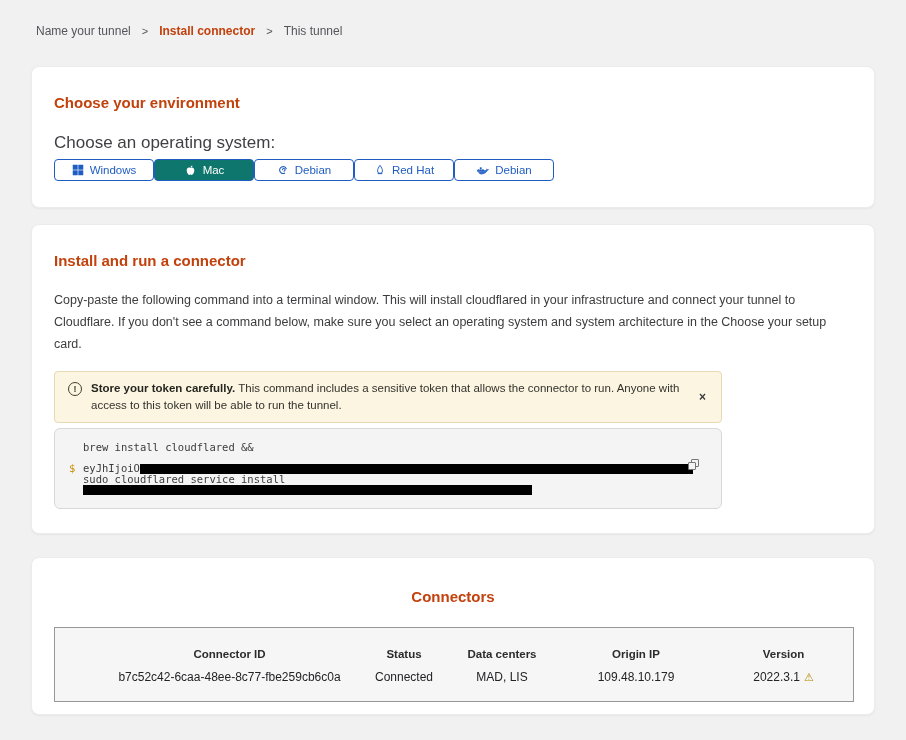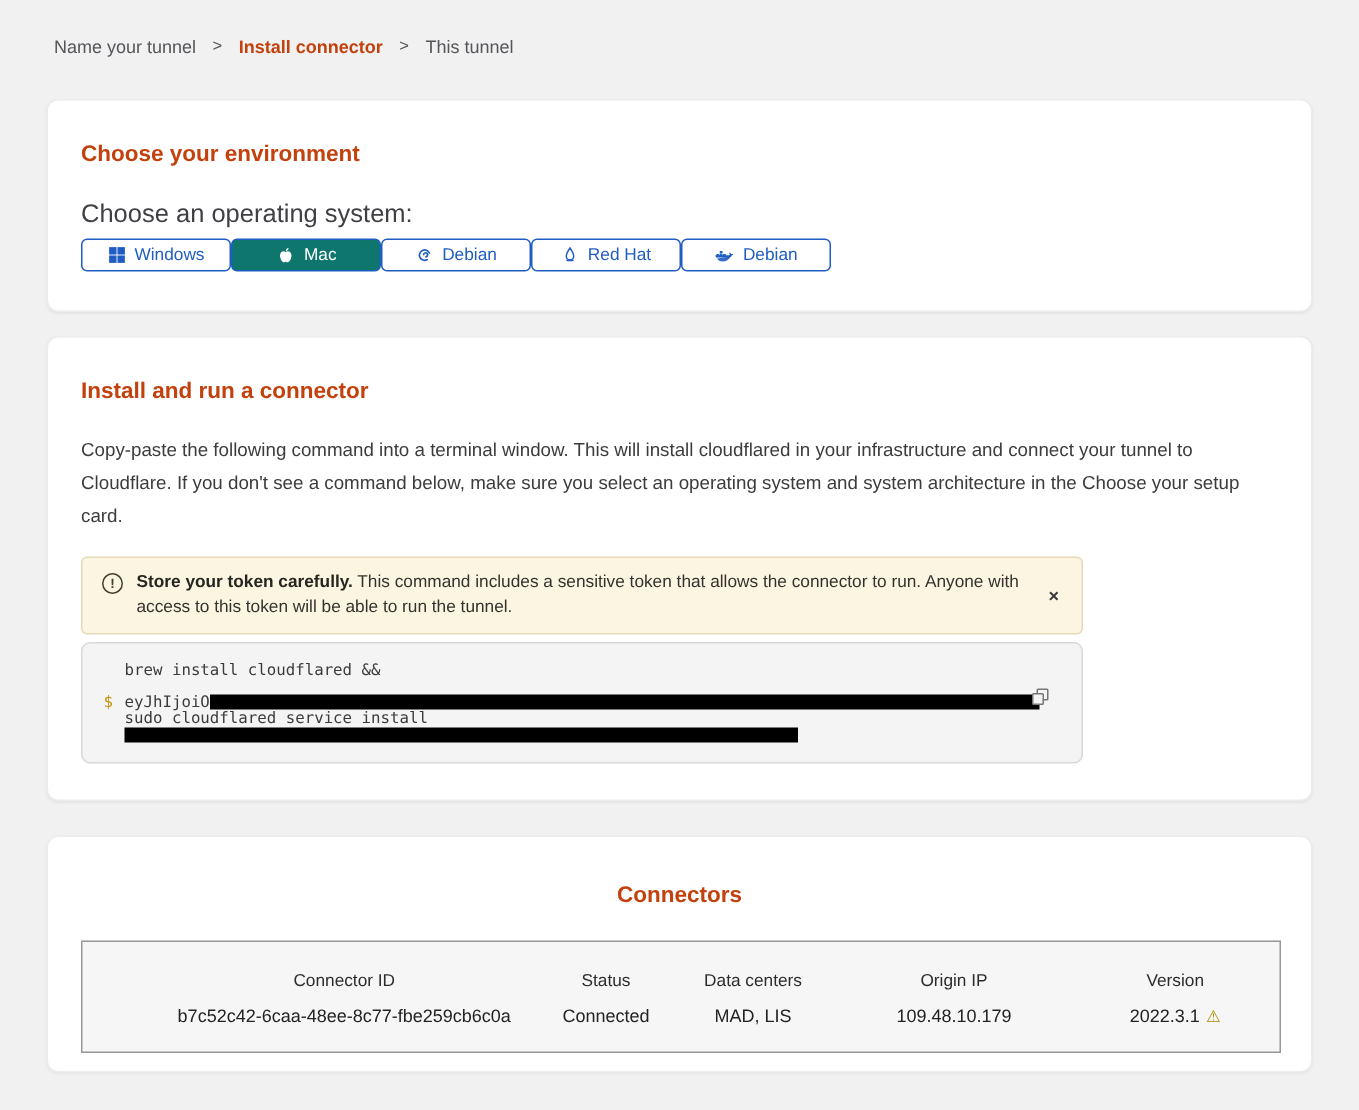--- a/index.html
+++ b/index.html
@@ -109,21 +109,21 @@
   .conn-table {
     margin-top: 22px; width: 800px;
     background: #f6f6f6; border: 1px solid #979797;
     padding: 20px 10px 17px 52px;
   }
   .trow { display: flex; align-items: baseline; }
   .trow.head { margin-bottom: 10px; }
   .tcell { flex: none; }
   .c1 { width: 245px; } .c2 { width: 104px; } .c3 { width: 92px; }
   .c4 { width: 176px; } .c5 { flex: 1; }
-  .trow.head .tcell { font-size: 11.5px; font-weight: normal; color: #2c2c2e; }
+  .trow.head .tcell { font-size: 11.5px; font-weight: bold; color: #2c2c2e; }
   .trow.body .tcell { font-size: 12px; color: #232326; }
   .status-connected { color: #458a63; }
   .version-warning { color: #b08a00; font-size: 11px; margin-left: 4px; }
 </style>
 </head>
 <body>
 
 <nav class="breadcrumb">
   <span class="crumb">Name your tunnel</span>
   <span class="crumb-sep">&gt;</span>

